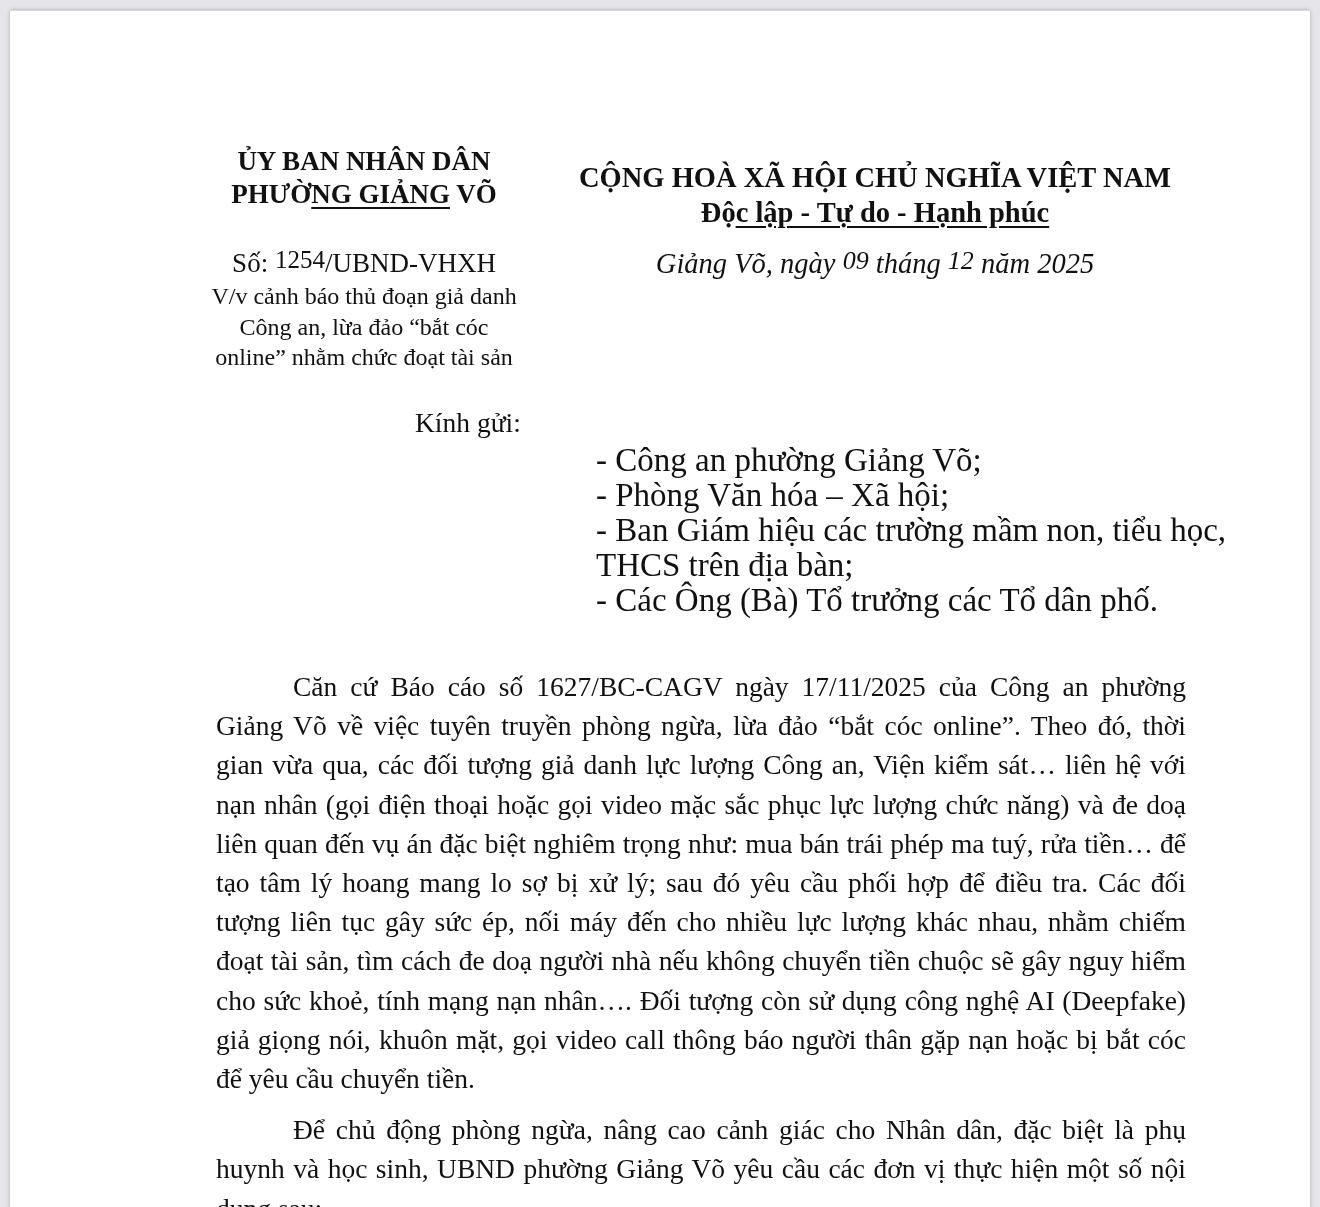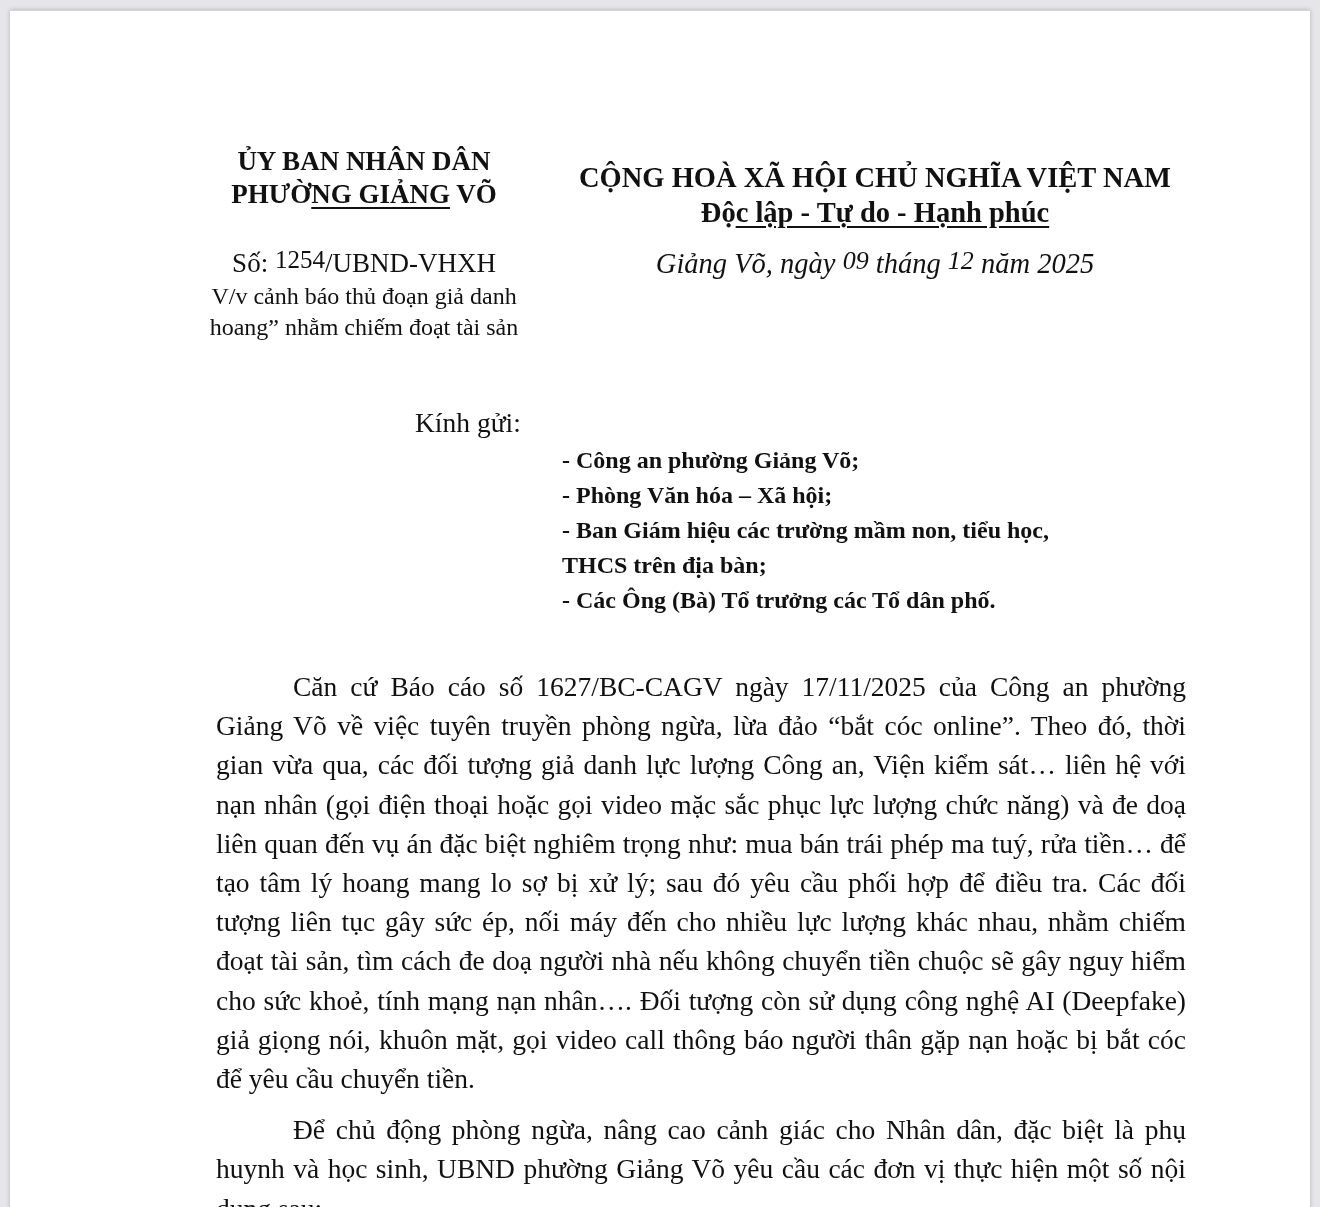--- a/index.html
+++ b/index.html
@@ -21,21 +21,21 @@
   .center { text-align: center; }
   .hdr-left { left: 150px; top: 134px; width: 408px; font-size: 27px; line-height: 33px; }
   .hdr-right { left: 558px; top: 149px; width: 614px; font-size: 28.5px; line-height: 35px; }
   .ul-partial { text-decoration: underline; text-decoration-thickness: 2px; text-underline-offset: 4px; }
   .so { left: 150px; top: 236px; width: 408px; font-size: 27px; line-height: 32px; }
   .so .num { font-size: 25px; position: relative; top: -4px; text-align: center; }
   .vv { left: 150px; top: 270px; width: 408px; font-size: 24px; line-height: 30.5px; white-space: normal; }
   .date { left: 558px; top: 234px; width: 614px; font-size: 28.5px; font-style: italic; line-height: 38px; }
   .date .v { font-size: 26px; position: relative; top: -4px; }
   .kinh { left: 405px; top: 394px; font-size: 27.5px; line-height: 36px; }
-  .recips { left: 552px; top: 432px; font-size: 24px; line-height: 35px; font-weight: bold; }
+  .recips { left: 586px; top: 432px; font-size: 33px; line-height: 35px; }
   .body-text {
     position: absolute; left: 194px; top: 644px; width: 994px;
     font-size: 27.5px; line-height: 39.2px; text-align: justify;
   }
   .body-text p { margin: 12px; text-indent: 77px; }
   .cut-line { position: absolute; left: 272px; top: 1192px; font-size: 27.5px; font-weight: bold; white-space: nowrap; }
 </style>
 </head>
 <body>
 
@@ -48,21 +48,22 @@
 
   <div class="abs hdr-right bold center">
     <div>CỘNG HOÀ XÃ HỘI CHỦ NGHĨA VIỆT NAM</div>
     <div><span>Độ</span><span class="ul-partial">c lập - Tự do - Hạnh phúc </span></div>
   </div>
 
   <div class="abs so center"><span>Số: </span><span class="num">1254</span><span>/UBND-VHXH</span></div>
 
   <div class="abs vv center">
     <div>V/v cảnh báo thủ đoạn giả danh</div>
-    <div>hoang” nhằm chiếm đoạt tài sản</div>
+    <div>Công an, lừa đảo “bắt cóc</div>
+    <div>online” nhằm chức đoạt tài sản</div>
   </div>
 
   <div class="abs date center"><span>Giảng Võ, ngày </span><span class="v">09</span><span> tháng </span><span class="v">12</span><span> năm 2025</span></div>
 
   <div class="abs kinh">Kính gửi:</div>
   <div class="abs recips">
     <div>- Công an phường Giảng Võ;</div>
     <div>- Phòng Văn hóa – Xã hội;</div>
     <div>- Ban Giám hiệu các trường mầm non, tiểu học,</div>
     <div>THCS trên địa bàn;</div>

